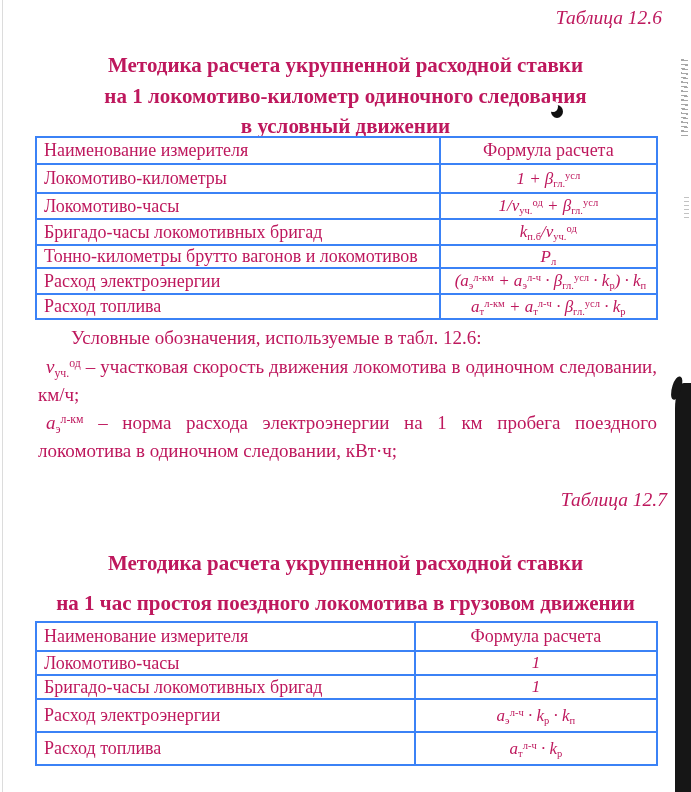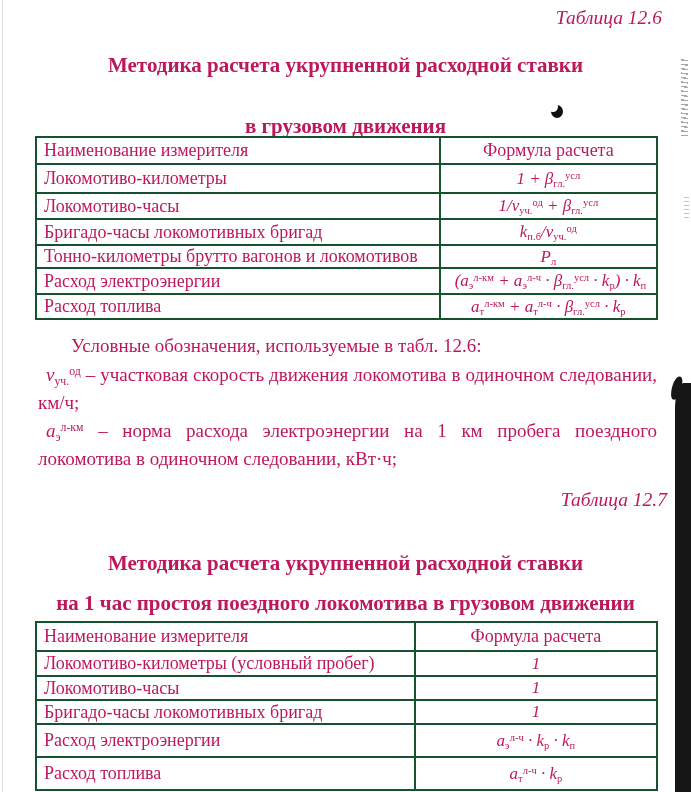--- a/index.html
+++ b/index.html
@@ -16,36 +16,36 @@
   .tbl-label-2 { top:489px; right:24px; }
 
   
   .title-line { position:absolute; left:0; width:691px; text-align:center;
                 font-weight:bold; font-size:21px; white-space:nowrap; }
   .t1l1 { top:53px; } .t1l2 { top:84px; } .t1l3 { top:114px; }
   .t2l1 { top:551px; } .t2l2 { top:591px; }
 
   
   table.doc { position:absolute; left:35px; border-collapse:collapse; table-layout:fixed; width:623px; }
-  table.doc td, table.doc th { border:2px solid #14532d; vertical-align:middle; overflow:hidden; }
+  table.doc td, table.doc th { border:2px solid #3b82f6; vertical-align:middle; overflow:hidden; }
   table.doc th { font-weight:normal; font-size:18px; }
   .t1 { top:136px; } .t2 { top:621px; }
   .t1 col.c1 { width:65%; } .t1 col.c2 { width:35%; }
   .t2 col.c1 { width:61%; } .t2 col.c2 { width:39%; }
   th.name, td.name { text-align:left; padding:0 4px 0 7px; font-size:18px; white-space:nowrap; }
   th.form, td.form { text-align:center; padding:0 14px; font-size:17px; }
 
   
   .formula { font-style:italic; white-space:nowrap;margin-top:20px; }
   .formula sub, .formula sup { font-style:normal; font-size:0.62em; line-height:0; }
   .formula sub { vertical-align:-0.3em; }
   .formula sup { vertical-align:0.5em; }
 
   
-  .legend { position:absolute; left:38px; top:332px; width:619px;
+  .legend { position:absolute; left:38px; top:324px; width:619px;
             font-size:19px; line-height:28px; text-align:justify; }
   .legend p { margin:0; }
   .legend .intro { text-indent:33px; margin-bottom:1px; }
   .legend .item { text-indent:8px; }
 
   
   .artifact { position:absolute; }
   .band { left:675px; top:383px; width:16px; height:409px; background:#161616;
           border-top-left-radius:55% 26px; }
   .band::before { content:""; position:absolute; left:-3px; top:-7px; width:9px; height:24px;
@@ -60,21 +60,22 @@
 </style>
 </head>
 <body>
 
 <div class="page">
   <div class="page-edge"></div>
 
   <div class="tbl-label tbl-label-1">Таблица 12.6</div>
 
   <div class="title-line t1l1">Методика расчета укрупненной расходной ставки</div>
-  <div class="title-line t1l3">в грузовом движения</div>
+  <div class="title-line t1l2">на 1 локомотиво-километр одиночного следования</div>
+  <div class="title-line t1l3">в условный движении</div>
 
   <table class="doc t1">
     <colgroup>
         <col class="c1">
         <col class="c2">
       </colgroup>
     <tbody>
         <tr style="height:27px">
       <th class="name">Наименование измерителя</th>
       <th class="form">Формула расчета</th>
@@ -120,24 +121,20 @@
   <table class="doc t2">
     <colgroup>
         <col class="c1">
         <col class="c2">
       </colgroup>
     <tbody>
         <tr style="height:29px">
       <th class="name">Наименование измерителя</th>
       <th class="form">Формула расчета</th>
     </tr>
-    <tr style="height:25px">
-      <td class="name">Локомотиво-километры (условный пробег)</td>
-      <td class="form"><span class="formula">1</span></td>
-    </tr>
     <tr style="height:24px">
       <td class="name">Локомотиво-часы</td>
       <td class="form"><span class="formula">1</span></td>
     </tr>
     <tr style="height:24px">
       <td class="name">Бригадо-часы локомотивных бригад</td>
       <td class="form"><span class="formula">1</span></td>
     </tr>
     <tr style="height:33px">
       <td class="name">Расход электроэнергии</td>

